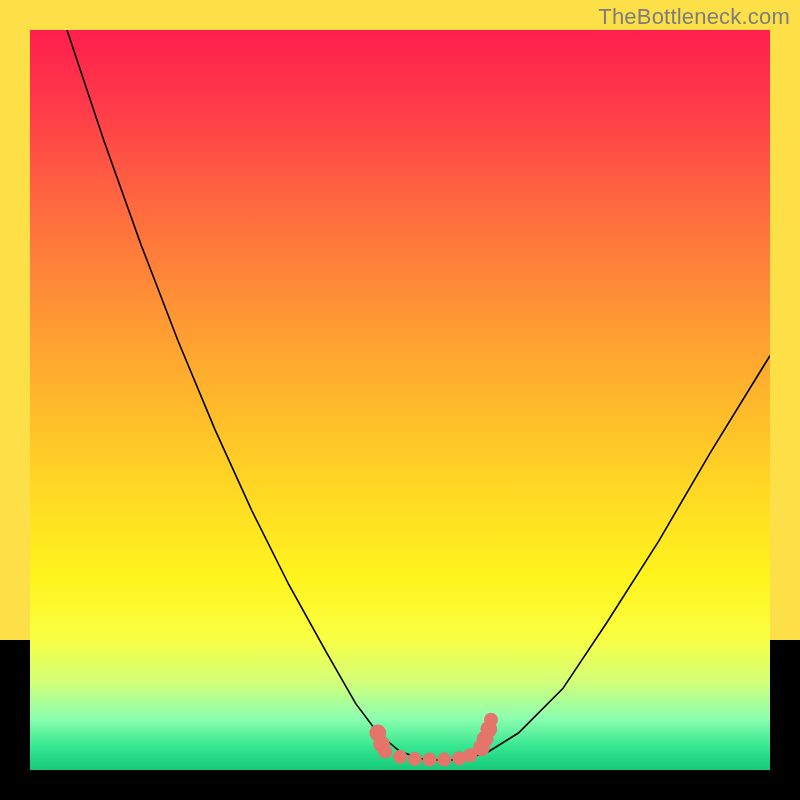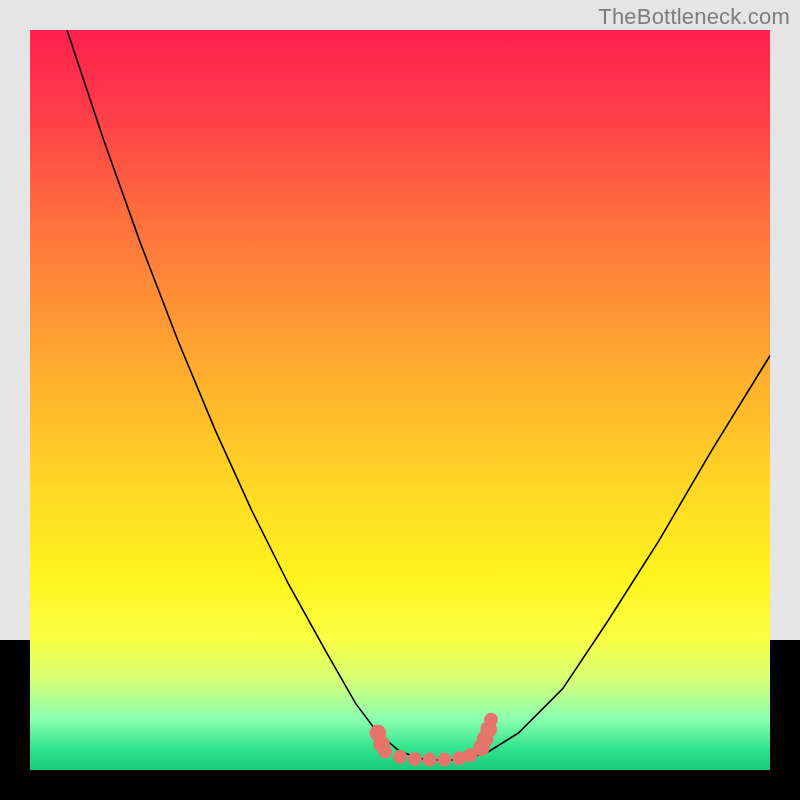--- a/index.html
+++ b/index.html
@@ -10,21 +10,21 @@
     overflow: hidden;
     background: #000;
     font-family: Arial, Helvetica, sans-serif;
   }
   .frame {
     position: absolute;
     top: 0;
     left: 0;
     width: 800px;
     height: 640px;
-    background: #e5e5e5;
+    background: #fde047;
   }
   .plot {
     position: absolute;
     top: 30px;
     left: 30px;
     width: 740px;
     height: 740px;
     background: linear-gradient(to bottom,
       #ff1f4d 0%,
       #ff3a4a 10%,

